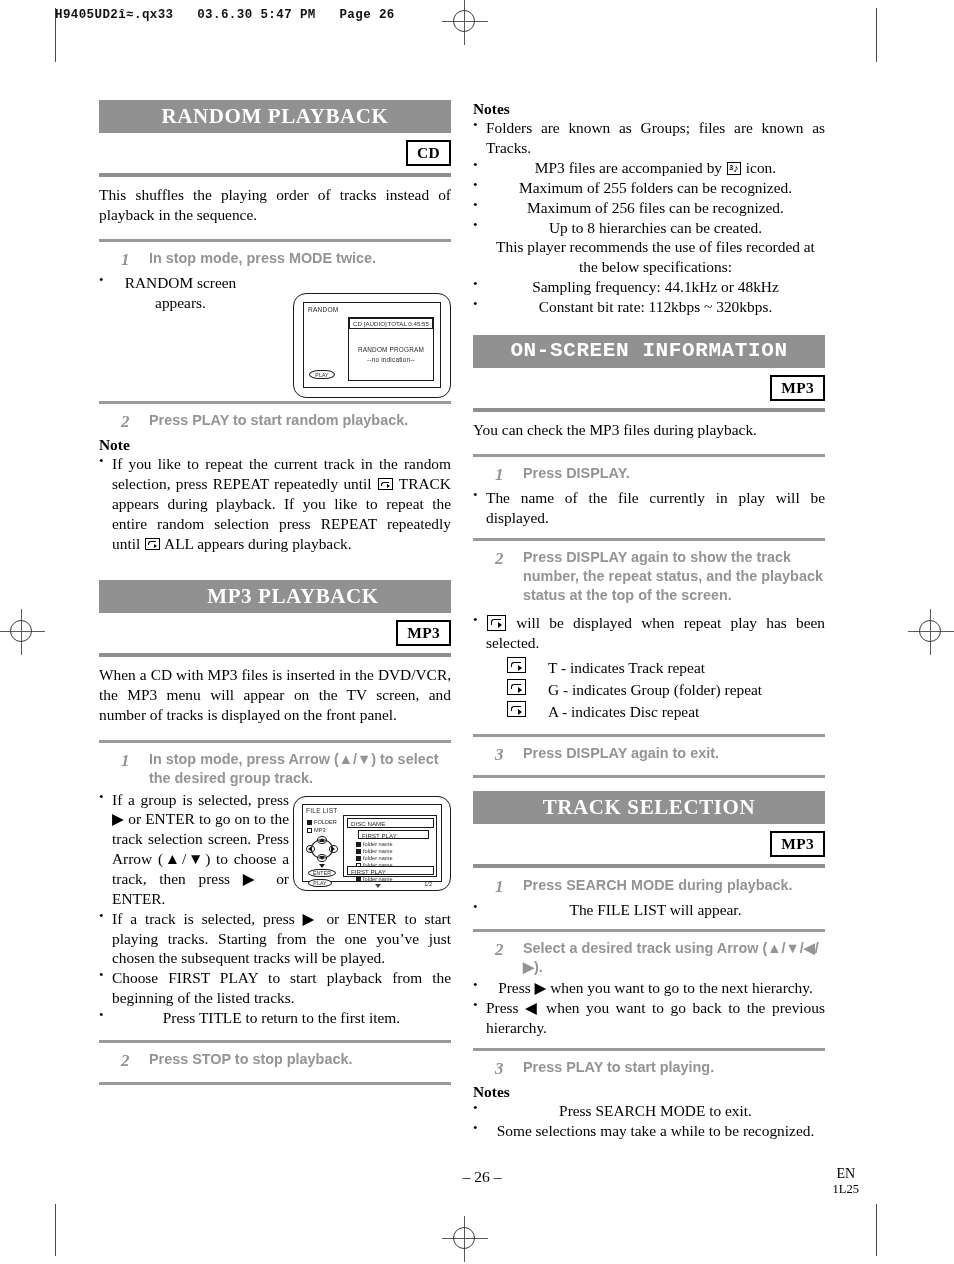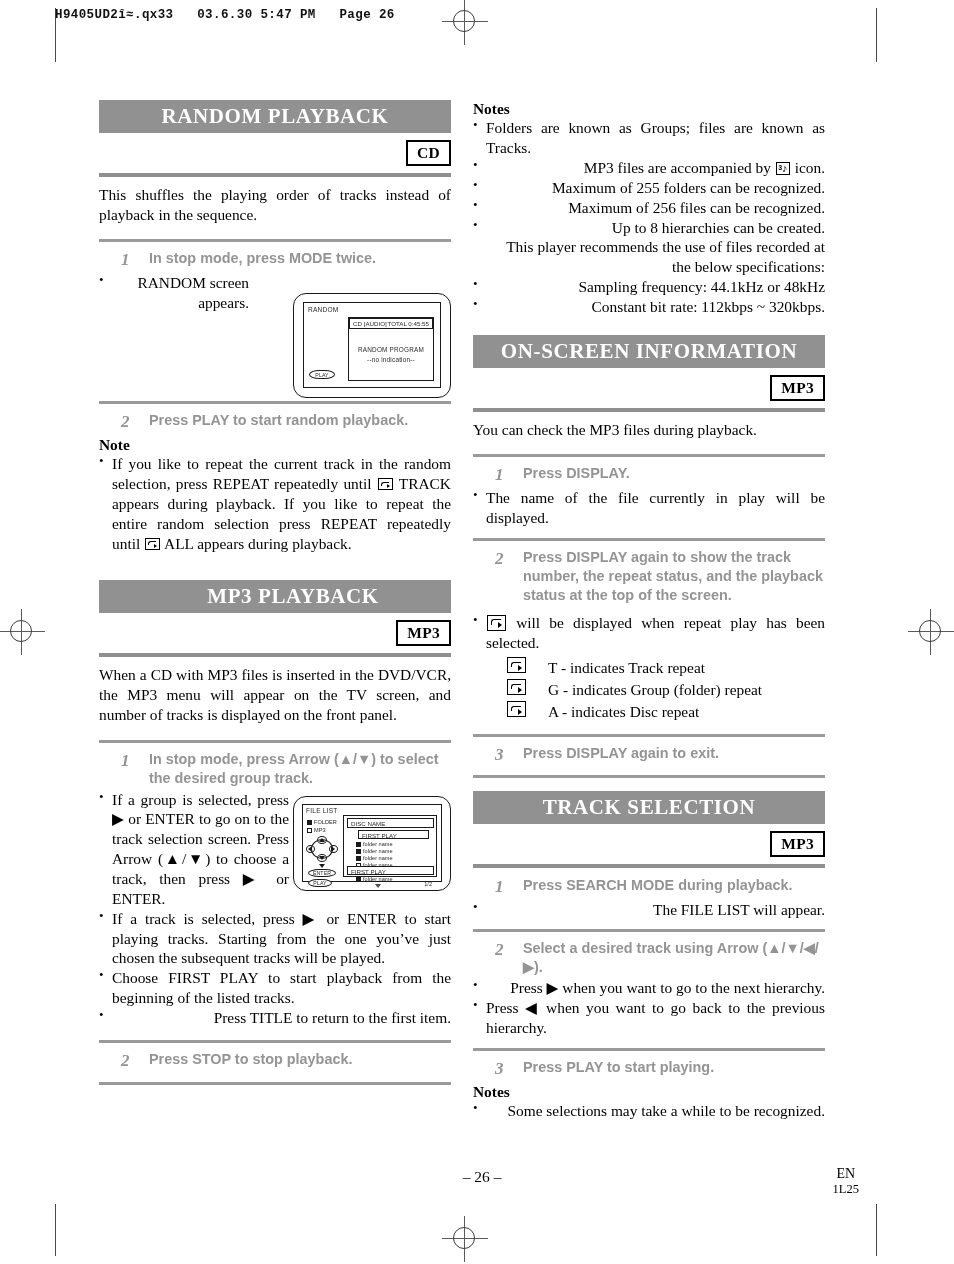--- a/index.html
+++ b/index.html
@@ -152,21 +152,21 @@
     text-align: justify;
     margin: 0 0 0 0;
   }
   ul.bl > li::before {
     content: "\2022";
     position: absolute;
     left: 0;
     top: -1px;
     font-size: 13px;
   }
-  ul.bl > li.nojust { text-align: right; }
+  ul.bl > li.nojust { text-align: center; }
 
   .notes-head {
     font-size: 15.4px;
     font-weight: bold;
     margin: 1px 0 0 0;
     line-height: 1.25;
   }
 
   
   .icon-repeat {
@@ -552,21 +552,21 @@
       <li class="nojust">Maximum of 255 folders can be recognized.</li>
       <li class="nojust">Maximum of 256 files can be recognized.</li>
       <li class="nojust">
         <span>Up to 8 hierarchies can be created.</span><br>
         <span>This player recommends the use of files recorded at the below specifications:</span>
       </li>
       <li class="nojust">Sampling frequency: 44.1kHz or 48kHz</li>
       <li class="nojust">Constant bit rate: 112kbps ~ 320kbps.</li>
     </ul>
 
-    <div class="banner" style="margin-top:18px;">ON-SCREEN INFORMATION</div>
+    <div class="banner" style="margin-top:18px;font-family:Liberation Mono, monospace;">ON-SCREEN INFORMATION</div>
     <div class="badge-row">
       <div class="badge">MP3</div>
     </div>
     <div class="thickrule"></div>
     <p class="intro" style="margin-top:6px;">You can check the MP3 files during playback.</p>
 
     <div class="thinrule" style="margin-top:14px;"></div>
     <div class="step">
       <div class="num">1</div>
       <div class="txt">Press DISPLAY.</div>
@@ -633,20 +633,21 @@
     </ul>
 
     <div class="thinrule" style="margin-top:10px;"></div>
     <div class="step">
       <div class="num">3</div>
       <div class="txt">Press PLAY to start playing.</div>
     </div>
 
     <div class="notes-head">Notes</div>
     <ul class="bl">
+      <li class="nojust">Press SEARCH MODE to exit.</li>
       <li class="nojust">Some selections may take a while to be recognized.</li>
     </ul>
   </div>
 
   <div class="footer-page">– 26 –</div>
   <div class="footer-right">
     <div class="en">EN</div>
     <div class="code">1L25</div>
   </div>
 

